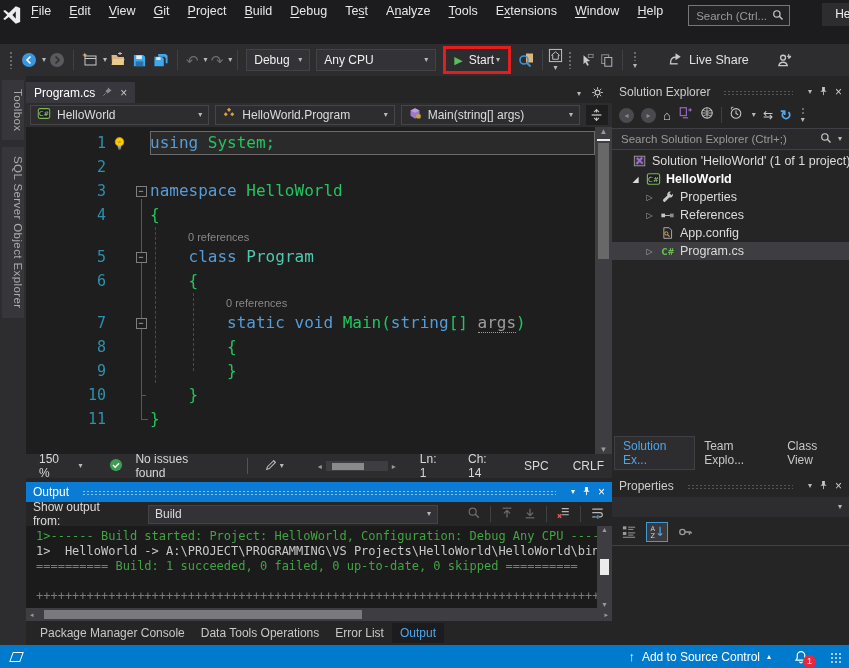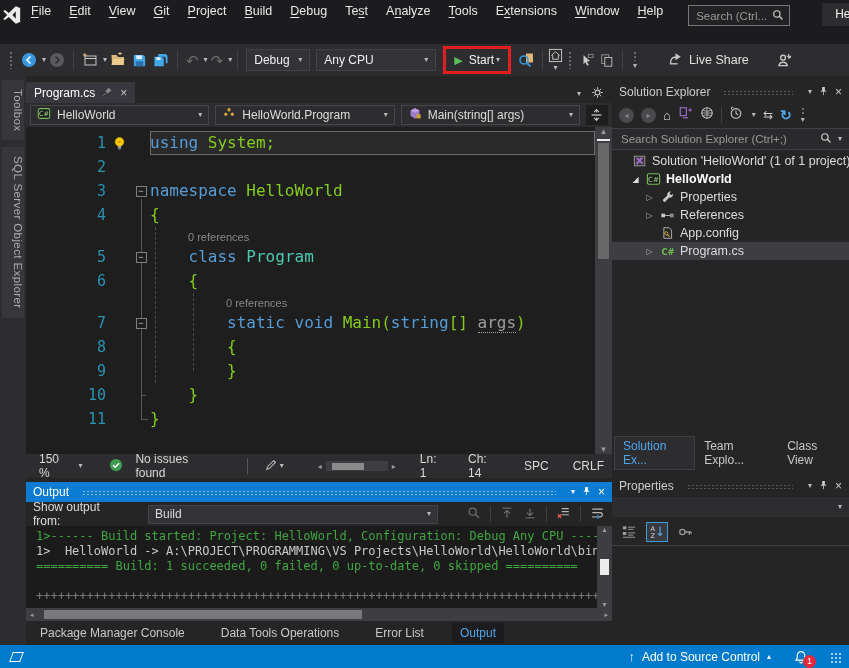--- a/index.html
+++ b/index.html
@@ -60,21 +60,21 @@
   .code-row{display:flex;height:24px;line-height:24px;}
   .code-row.codelens{height:18px;line-height:18px;}
   .gutter{width:80px;text-align:right;color:#2B91AF;font-family:"DejaVu Sans Mono",monospace;font-size:15px;flex:0 0 80px;}
   .icon-col{width:26px;flex:0 0 26px;display:flex;align-items:center;justify-content:center;}
   .fold-col{width:18px;flex:0 0 18px;display:flex;align-items:center;justify-content:center;}
   .fold-box{width:11px;height:11px;border:1px solid #7F7F7F;background:#1E1E1E;color:#C8C8C8;font-size:9px;line-height:9px;text-align:center;z-index:2;}
   .line-text{flex:1;white-space:pre;font-family:"DejaVu Sans Mono",monospace;font-size:16px;color:#DCDCDC;min-width:0;}
   .line-text.hl{background:#2A2A2B;box-shadow:inset 0 0 0 1px #6B6B6B;}
   .tok-kw{color:#569CD6;}
   .tok-cls{color:#4EC9B0;}
-  .tok-pln{color:#84cc16;}
+  .tok-pln{color:#22c55e;}
   .tok-param{color:#9E9E9E;border-bottom:1px dotted #9E9E9E;}
   .cl-text{font-family:"Liberation Sans",sans-serif;font-size:11px;color:#888;}
   .g-fold{position:absolute;left:115px;top:72px;height:221px;width:7px;border-left:1px solid #585858;z-index:1;}
   .g-fold::after{content:"";position:absolute;left:0;bottom:0;width:6px;border-bottom:1px solid #585858;}
   .g-tick{position:absolute;left:115px;top:268px;width:5px;border-bottom:1px solid #585858;z-index:1;}
   .g-dash-a{position:absolute;left:129px;top:100px;height:156px;border-left:1px dashed #4A4A4A;z-index:1;}
   .g-dash-b{position:absolute;left:167px;top:166px;height:78px;border-left:1px dashed #4A4A4A;z-index:1;}
   .vscroll{width:17px;flex:0 0 17px;background:#3E3E42;display:flex;flex-direction:column;align-items:center;font-size:8px;color:#999;}
   .vmark{width:13px;height:2px;background:#ECECEC;margin-top:3px;}
   .vthumb{width:11px;height:116px;background:#686868;margin-top:2px;}
@@ -106,21 +106,21 @@
   .op-lines{flex:1;padding:3px 0 0 10px;font-family:"DejaVu Sans Mono",monospace;font-size:12px;line-height:15px;white-space:pre;overflow:hidden;}
   .ol-green{color:#3FA63F;}
   .ol-gray{color:#C8C8C8;}
   .ol-dim{color:#7A7A7A;}
   .op-vscroll{width:15px;flex:0 0 15px;background:#3E3E42;display:flex;flex-direction:column;align-items:center;font-size:7px;color:#999;}
   .op-vthumb{width:9px;height:16px;background:#ECECEC;margin-top:26px;}
   .op-hscroll{height:13px;background:#3E3E42;display:flex;align-items:center;font-size:7px;color:#999;padding:0 4px;}
   .op-hthumb{margin-left:10px;width:318px;height:9px;background:#7A7A7E;}
 
   
-  .bottom-tabs{height:24px;display:flex;align-items:center;gap:20px;padding-left:6px;font-size:12px;color:#C8C8C8;background:#252526;}
+  .bottom-tabs{height:24px;display:flex;align-items:center;gap:0;padding-left:6px;font-size:12px;color:#C8C8C8;background:#252526;}
   .btab{padding:3px 8px;}
   .btab.active{background:#1C1C1E;color:#4EA6EA;}
 
   
   .right-col{width:237px;background:#252526;display:flex;flex-direction:column;padding-top:6px;}
   .panel-header{height:20px;display:flex;align-items:center;padding:0 7px;font-size:12px;color:#CCCCCC;gap:6px;}
   .panel-header .hdr-dots{background-image:radial-gradient(rgba(255,255,255,.22) .8px,transparent .9px);}
   .se-panel{height:388px;display:flex;flex-direction:column;}
   .se-toolbar{height:26px;display:flex;align-items:center;gap:7px;padding:0 7px;color:#C8C8C8;}
   .cbtn{width:15px;height:15px;border-radius:50%;background:#4A4A4E;color:#8A8A8A;display:flex;align-items:center;justify-content:center;font-size:8px;}

